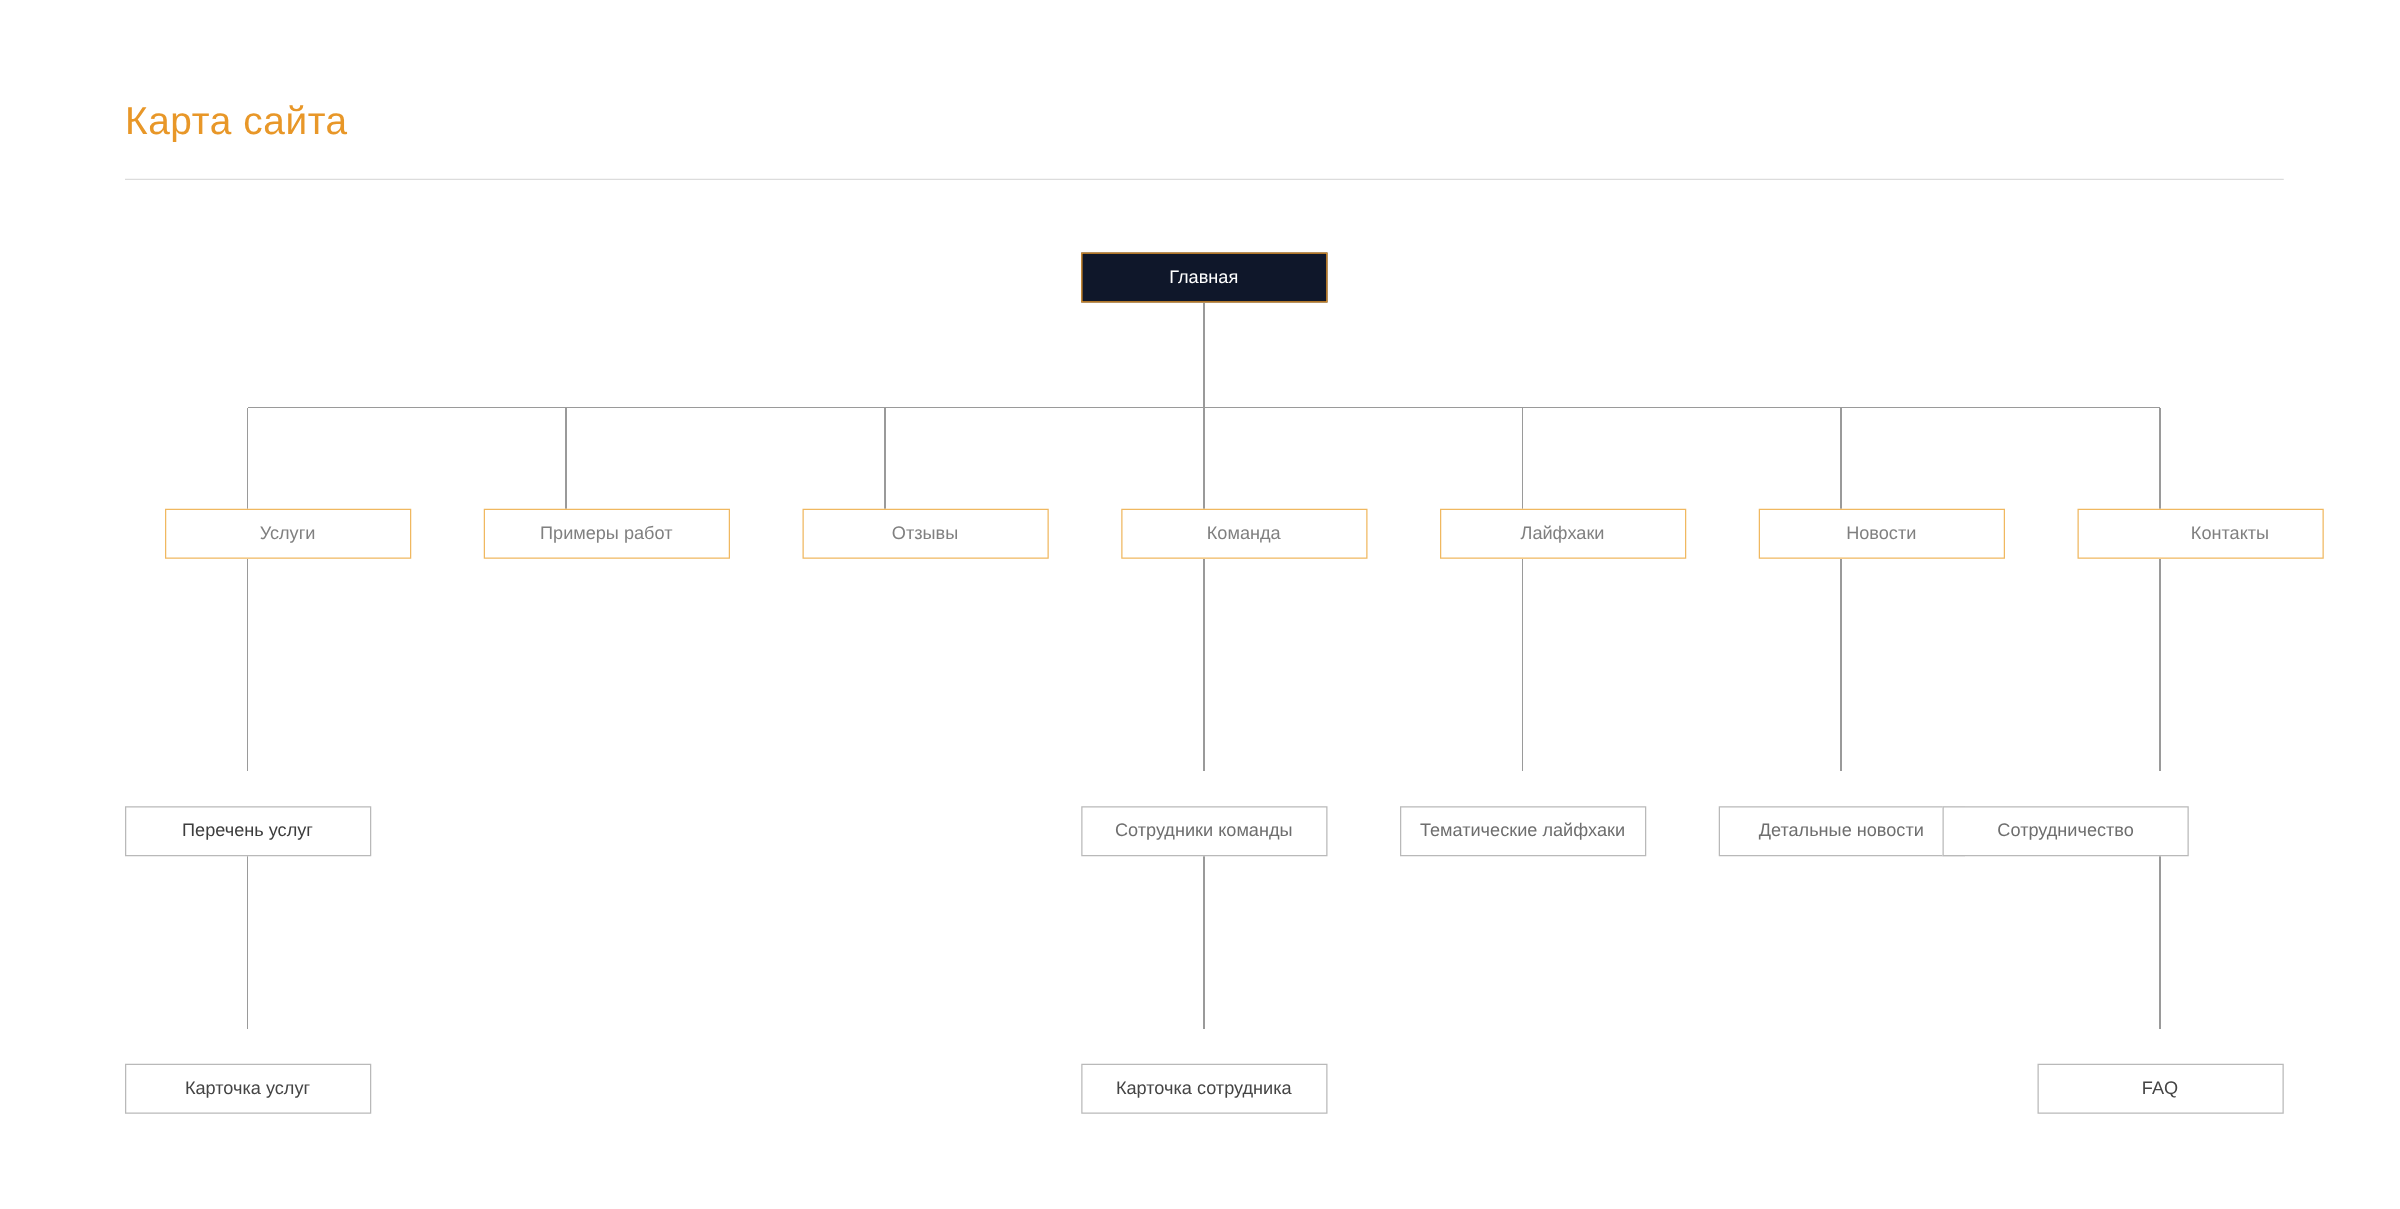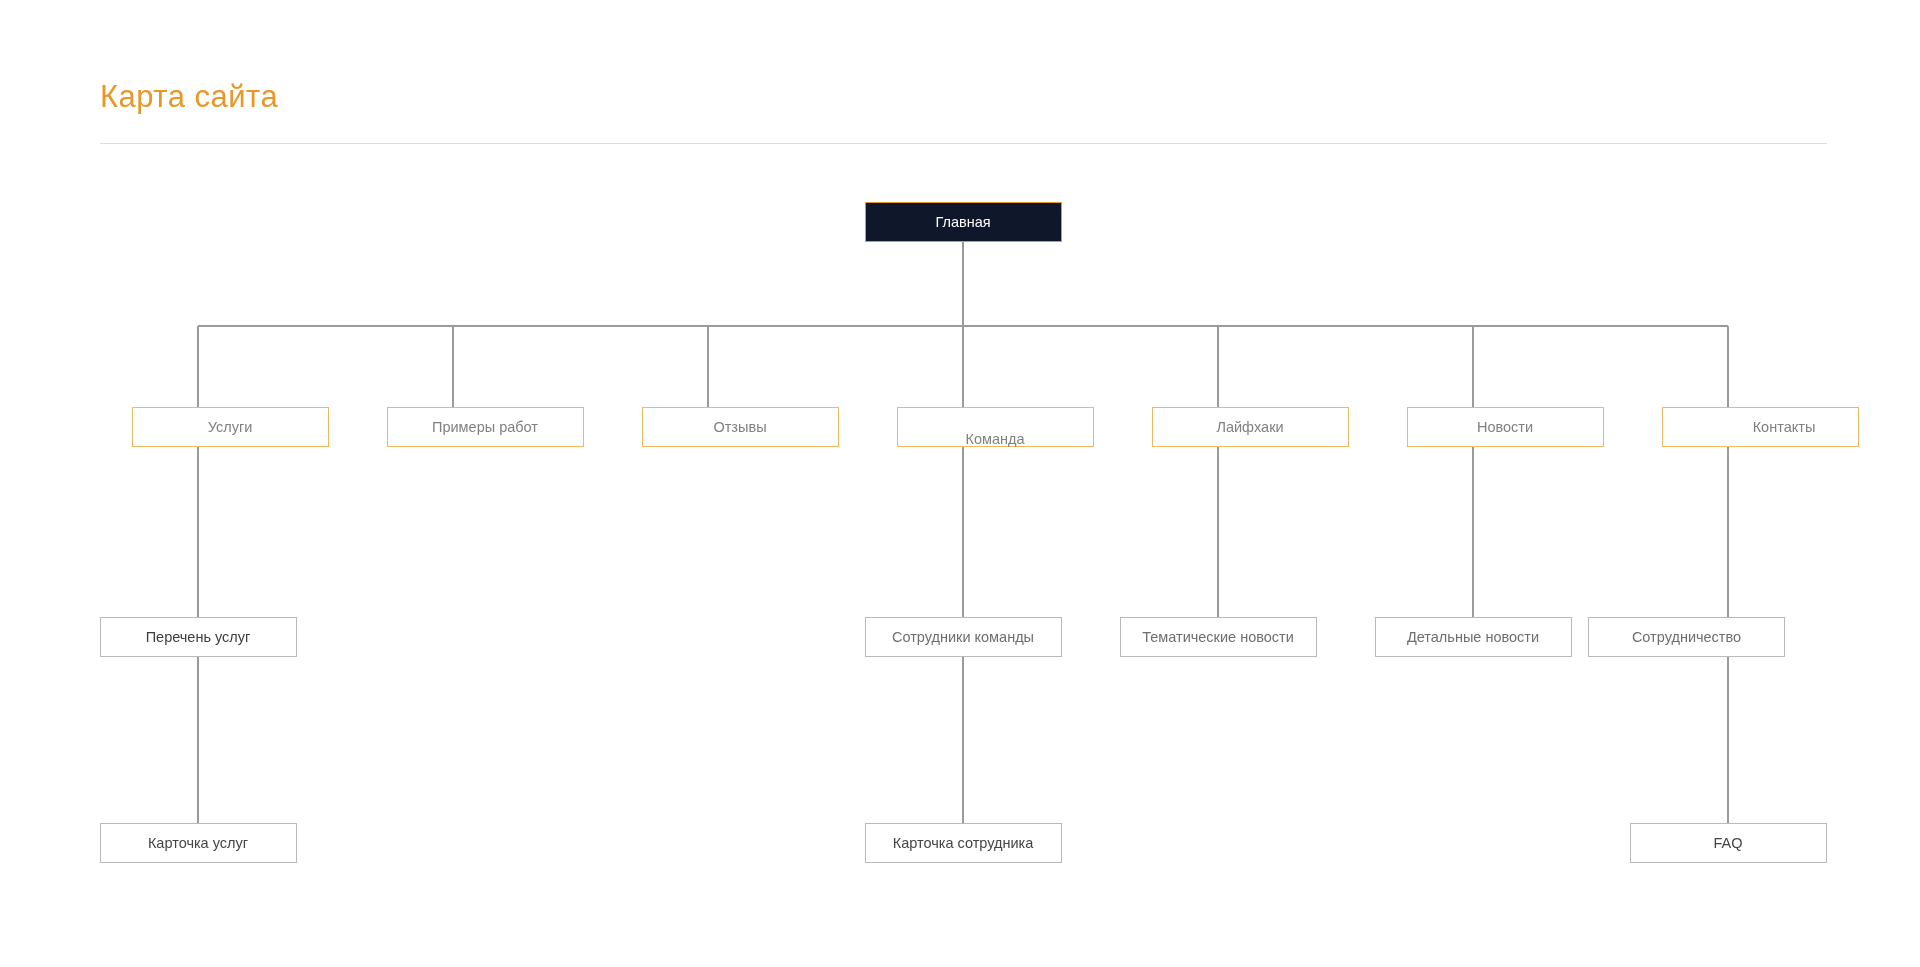--- a/index.html
+++ b/index.html
@@ -72,20 +72,21 @@
   }
   .node.level2 {
     border: 1px solid #F0B860;
     color: #808080;
     margin-left: 32px;
   }
   .node.level3,
   .node.level4 {
     border: 1px solid #b9b9b9;
     color: #6e6e6e;
+    margin-top: 28px;
   }
   .node.level4 {
     color: #444444;
   }
   .node.dark-label {
     color: #3d3d3d;
   }
 </style>
 </head>
 <body>
@@ -119,45 +120,45 @@
     </div>
     <div class="node level2" style="left: 99.5px; top: 407px; width: 197px;">
       <span>Услуги</span>
     </div>
     <div class="node level2" style="left: 354.5px; top: 407px; width: 197px;">
       <span>Примеры работ</span>
     </div>
     <div class="node level2" style="left: 609.5px; top: 407px; width: 197px;">
       <span>Отзывы</span>
     </div>
-    <div class="node level2" style="left: 864.5px; top: 407px; width: 197px; align-items: flex-end;">
+    <div class="node level2" style="left: 864.5px; top: 407px; width: 197px;">
       <span>Команда</span>
     </div>
     <div class="node level2" style="left: 1119.5px; top: 407px; width: 197px;">
       <span>Лайфхаки</span>
     </div>
     <div class="node level2" style="left: 1374.5px; top: 407px; width: 197px;">
       <span>Новости</span>
     </div>
     <div class="node level2" style="left: 1629.5px; top: 407px; width: 197px; padding-left: 48px;">
       <span>Контакты</span>
     </div>
     <div class="node level3 dark-label" style="left: 99.5px; top: 617px; width: 197px;">
       <span>Перечень услуг</span>
     </div>
     <div class="node level3" style="left: 864.5px; top: 617px; width: 197px; text-align: right;">
       <span>Сотрудники команды</span>
     </div>
     <div class="node level3" style="left: 1119.5px; top: 617px; width: 197px;">
-      <span>Тематические новости</span>
+      <span>Тематические лайфхаки</span>
     </div>
     <div class="node level3" style="left: 1374.5px; top: 617px; width: 197px;">
       <span>Детальные новости</span>
     </div>
-    <div class="node level3" style="left: 1588px; top: 617px; width: 197px;">
+    <div class="node level3" style="left: 1554px; top: 617px; width: 197px;">
       <span>Сотрудничество</span>
     </div>
     <div class="node level4" style="left: 99.5px; top: 823px; width: 197px;">
       <span>Карточка услуг</span>
     </div>
     <div class="node level4" style="left: 864.5px; top: 823px; width: 197px;">
       <span>Карточка сотрудника</span>
     </div>
     <div class="node level4 level3" style="left: 1629.5px; top: 823px; width: 197px;">
       <span>FAQ</span>

